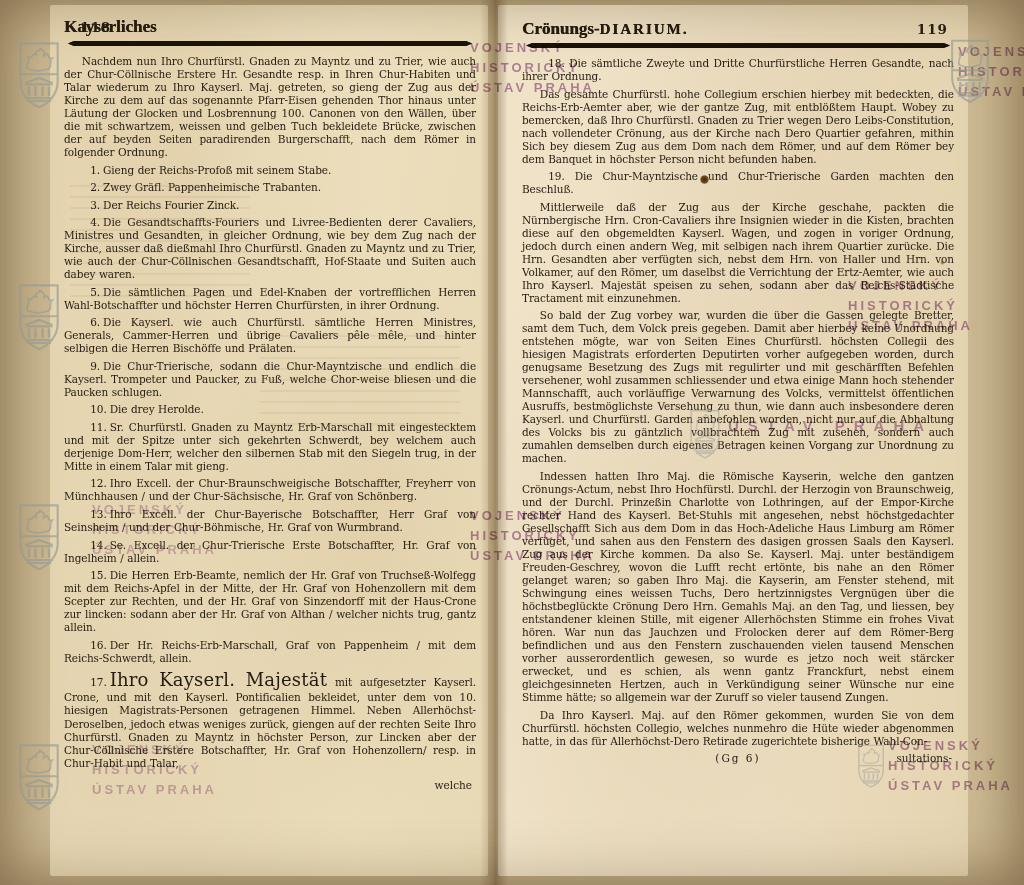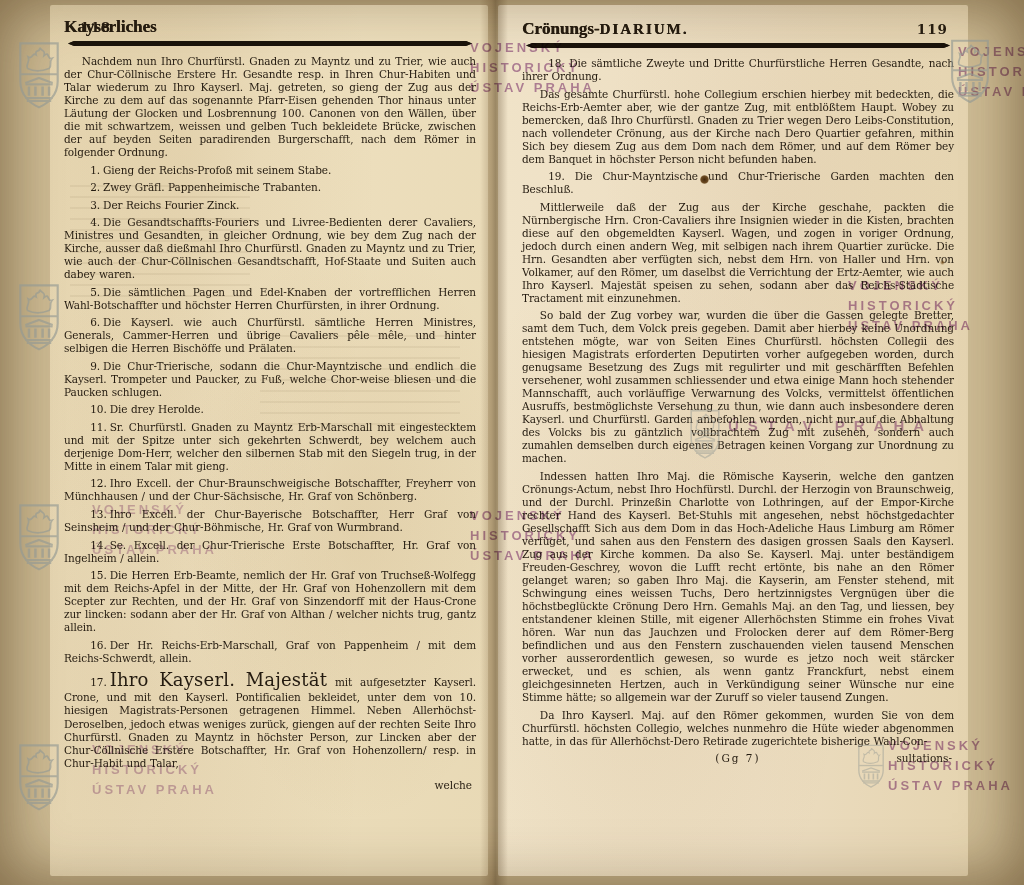--- a/index.html
+++ b/index.html
@@ -129,21 +129,21 @@
         </div>
       <div class="bodytext">
         <p class="item">18. Die sämtliche Zweyte und Dritte Churfürstliche Herren Gesandte, nach ihrer Ordnung.</p>
         <p>Das gesamte Churfürstl. hohe Collegium erschien hierbey mit bedeckten, die Reichs-Erb-Aemter aber, wie der gantze Zug, mit entblößtem Haupt. Wobey zu bemercken, daß Ihro Churfürstl. Gnaden zu Trier wegen Dero Leibs-Constitution, nach vollendeter Crönung, aus der Kirche nach Dero Quartier gefahren, mithin Sich bey diesem Zug aus dem Dom nach dem Römer, und auf dem Römer bey dem Banquet in höchster Person nicht befunden haben.</p>
         <p class="item">19. Die Chur-Mayntzische und Chur-Trierische Garden machten den Beschluß.</p>
         <p>Mittlerweile daß der Zug aus der Kirche geschahe, packten die Nürnbergische Hrn. Cron-Cavaliers ihre Insignien wieder in die Kisten, brachten diese auf den obgemeldten Kayserl. Wagen, und zogen in voriger Ordnung, jedoch durch einen andern Weg, mit selbigen nach ihrem Quartier zurücke. Die Hrn. Gesandten aber verfügten sich, nebst dem Hrn. von Haller und Hrn. von Volkamer, auf den Römer, um daselbst die Verrichtung der Ertz-Aemter, wie auch Ihro Kayserl. Majestät speisen zu sehen, sodann aber das Reichs-Städtische Tractament mit einzunehmen.</p>
         <p>So bald der Zug vorbey war, wurden die über die Gassen gelegte Bretter, samt dem Tuch, dem Volck preis gegeben. Damit aber hierbey keine Unordnung entstehen mögte, war von Seiten Eines Churfürstl. höchsten Collegii des hiesigen Magistrats erforderten Deputirten vorher aufgegeben worden, durch genugsame Besetzung des Zugs mit regulirter und mit geschärfften Befehlen versehener, wohl zusammen schliessender und etwa einige Mann hoch stehender Mannschafft, auch vorläuffige Verwarnung des Volcks, vermittelst öffentlichen Ausruffs, bestmöglichste Versehung zu thun, wie dann auch insbesondere deren Kayserl. und Churfürstl. Garden anbefohlen worden, nicht nur auf die Abhaltung des Volcks bis zu gäntzlich vollbrachtem Zug mit zusehen, sondern auch zumahlen demselben durch eigenes Betragen keinen Vorgang zur Unordnung zu machen.</p>
         <p>Indessen hatten Ihro Maj. die Römische Kayserin, welche den gantzen Crönungs-Actum, nebst Ihro Hochfürstl. Durchl. der Herzogin von Braunschweig, und der Durchl. Prinzeßin Charlotte von Lothringen, auf der Empor-Kirche rechter Hand des Kayserl. Bet-Stuhls mit angesehen, nebst höchstgedachter Gesellschafft Sich aus dem Dom in das Hoch-Adeliche Haus Limburg am Römer verfüget, und sahen aus den Fenstern des dasigen grossen Saals den Kayserl. Zug aus der Kirche kommen. Da also Se. Kayserl. Maj. unter beständigem Freuden-Geschrey, wovon die Lufft recht ertönte, bis nahe an den Römer gelanget waren; so gaben Ihro Maj. die Kayserin, am Fenster stehend, mit Schwingung eines weissen Tuchs, Dero hertzinnigstes Vergnügen über die höchstbeglückte Crönung Dero Hrn. Gemahls Maj. an den Tag, und liessen, bey entstandener kleinen Stille, mit eigener Allerhöchsten Stimme ein frohes Vivat hören. War nun das Jauchzen und Frolocken derer auf dem Römer-Berg befindlichen und aus den Fenstern zuschauenden vielen tausend Menschen vorher ausserordentlich gewesen, so wurde es jetzo noch weit stärcker erwecket, und es schien, als wenn gantz Franckfurt, nebst einem gleichgesinneten Hertzen, auch in Verkündigung seiner Wünsche nur eine Stimme hätte; so allgemein war der Zuruff so vieler tausend Zungen.</p>
         <p>Da Ihro Kayserl. Maj. auf den Römer gekommen, wurden Sie von dem Churfürstl. höchsten Collegio, welches nunmehro die Hüte wieder abgenommen hatte, in das für Allerhöchst-Dero Retirade zugerichtete bisherige Wahl-Con-</p>
         <div class="sig-row">
-          <span class="signature">(Gg 7)</span>
+          <span class="signature">(Gg 6)</span>
           <span class="catchword-r">sultations-</span>
         </div>
       </div>
     </div>
   </div>
 
   <div class="gutter"></div>
 
   <svg class="stamp" style="left:16px;top:38px" width="46" height="74" viewBox="0 0 64 98">
       <use href="#vhu-stamp"></use>

